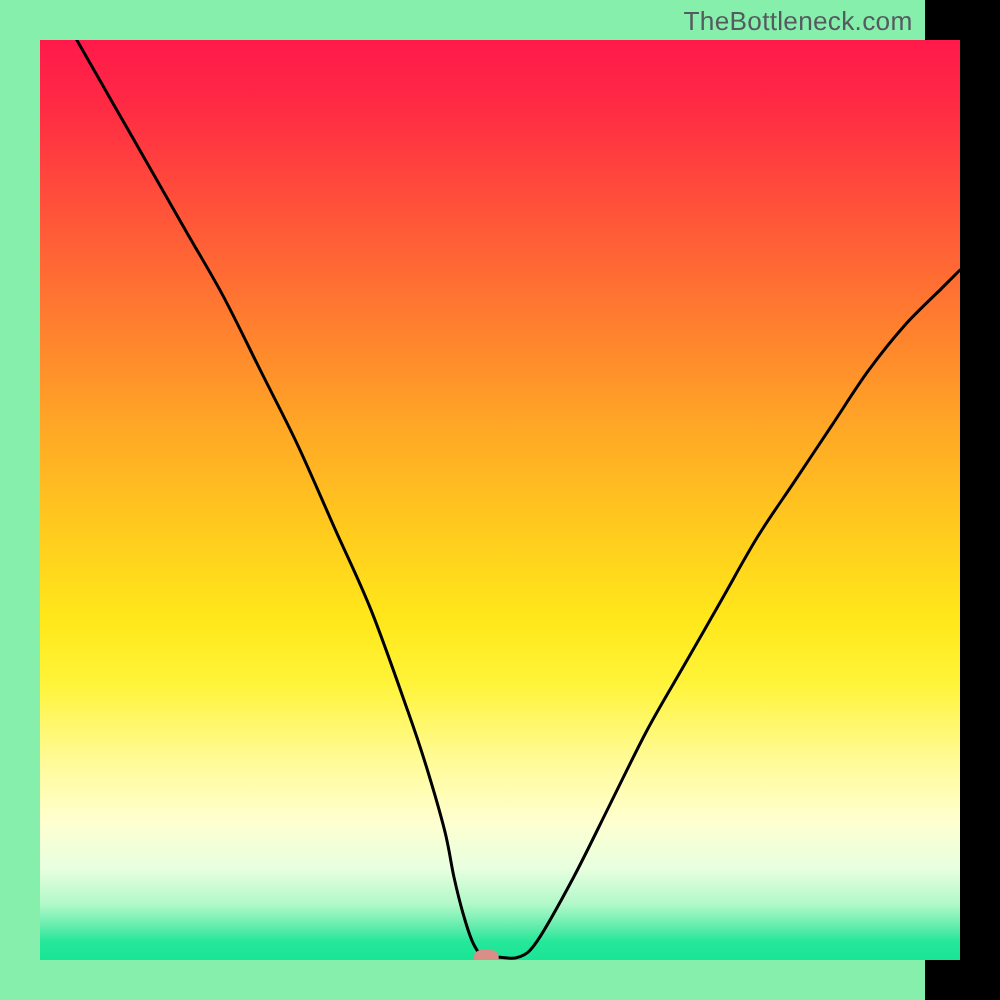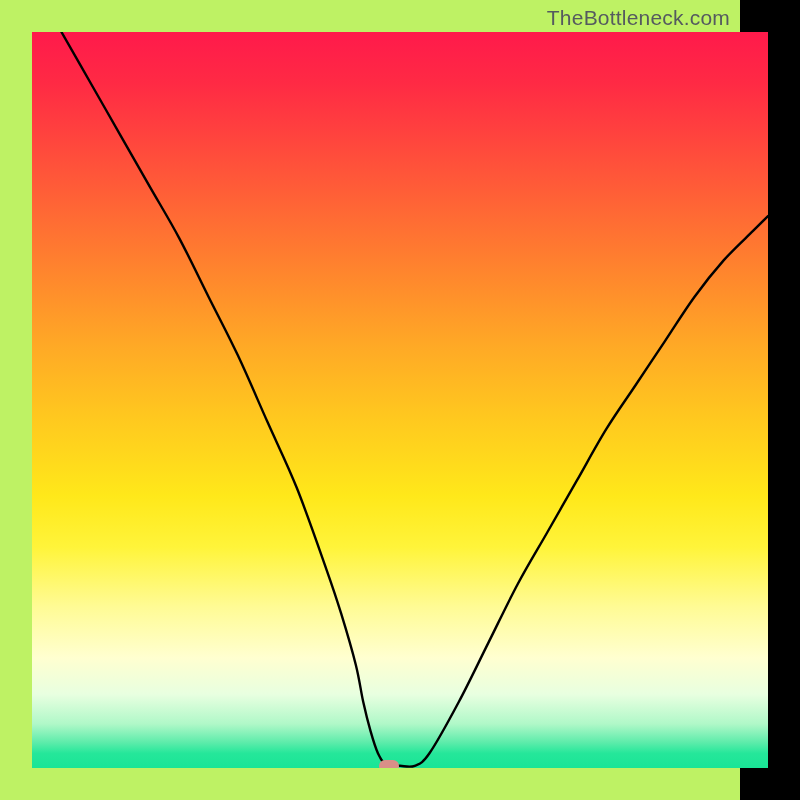--- a/index.html
+++ b/index.html
@@ -8,21 +8,21 @@
     width: 800px;
     height: 800px;
     background: #000;
     overflow: hidden;
     font-family: Arial, Helvetica, sans-serif;
   }
   .frame {
     position: relative;
     width: 740px;
     height: 800px;
-    background: #bef264;
+    background: #86efac;
   }
   .plot-area {
     position: absolute;
     left: 32px;
     top: 32px;
     width: 736px;
     height: 736px;
     overflow: hidden;
   }
   .gradient-bg {

